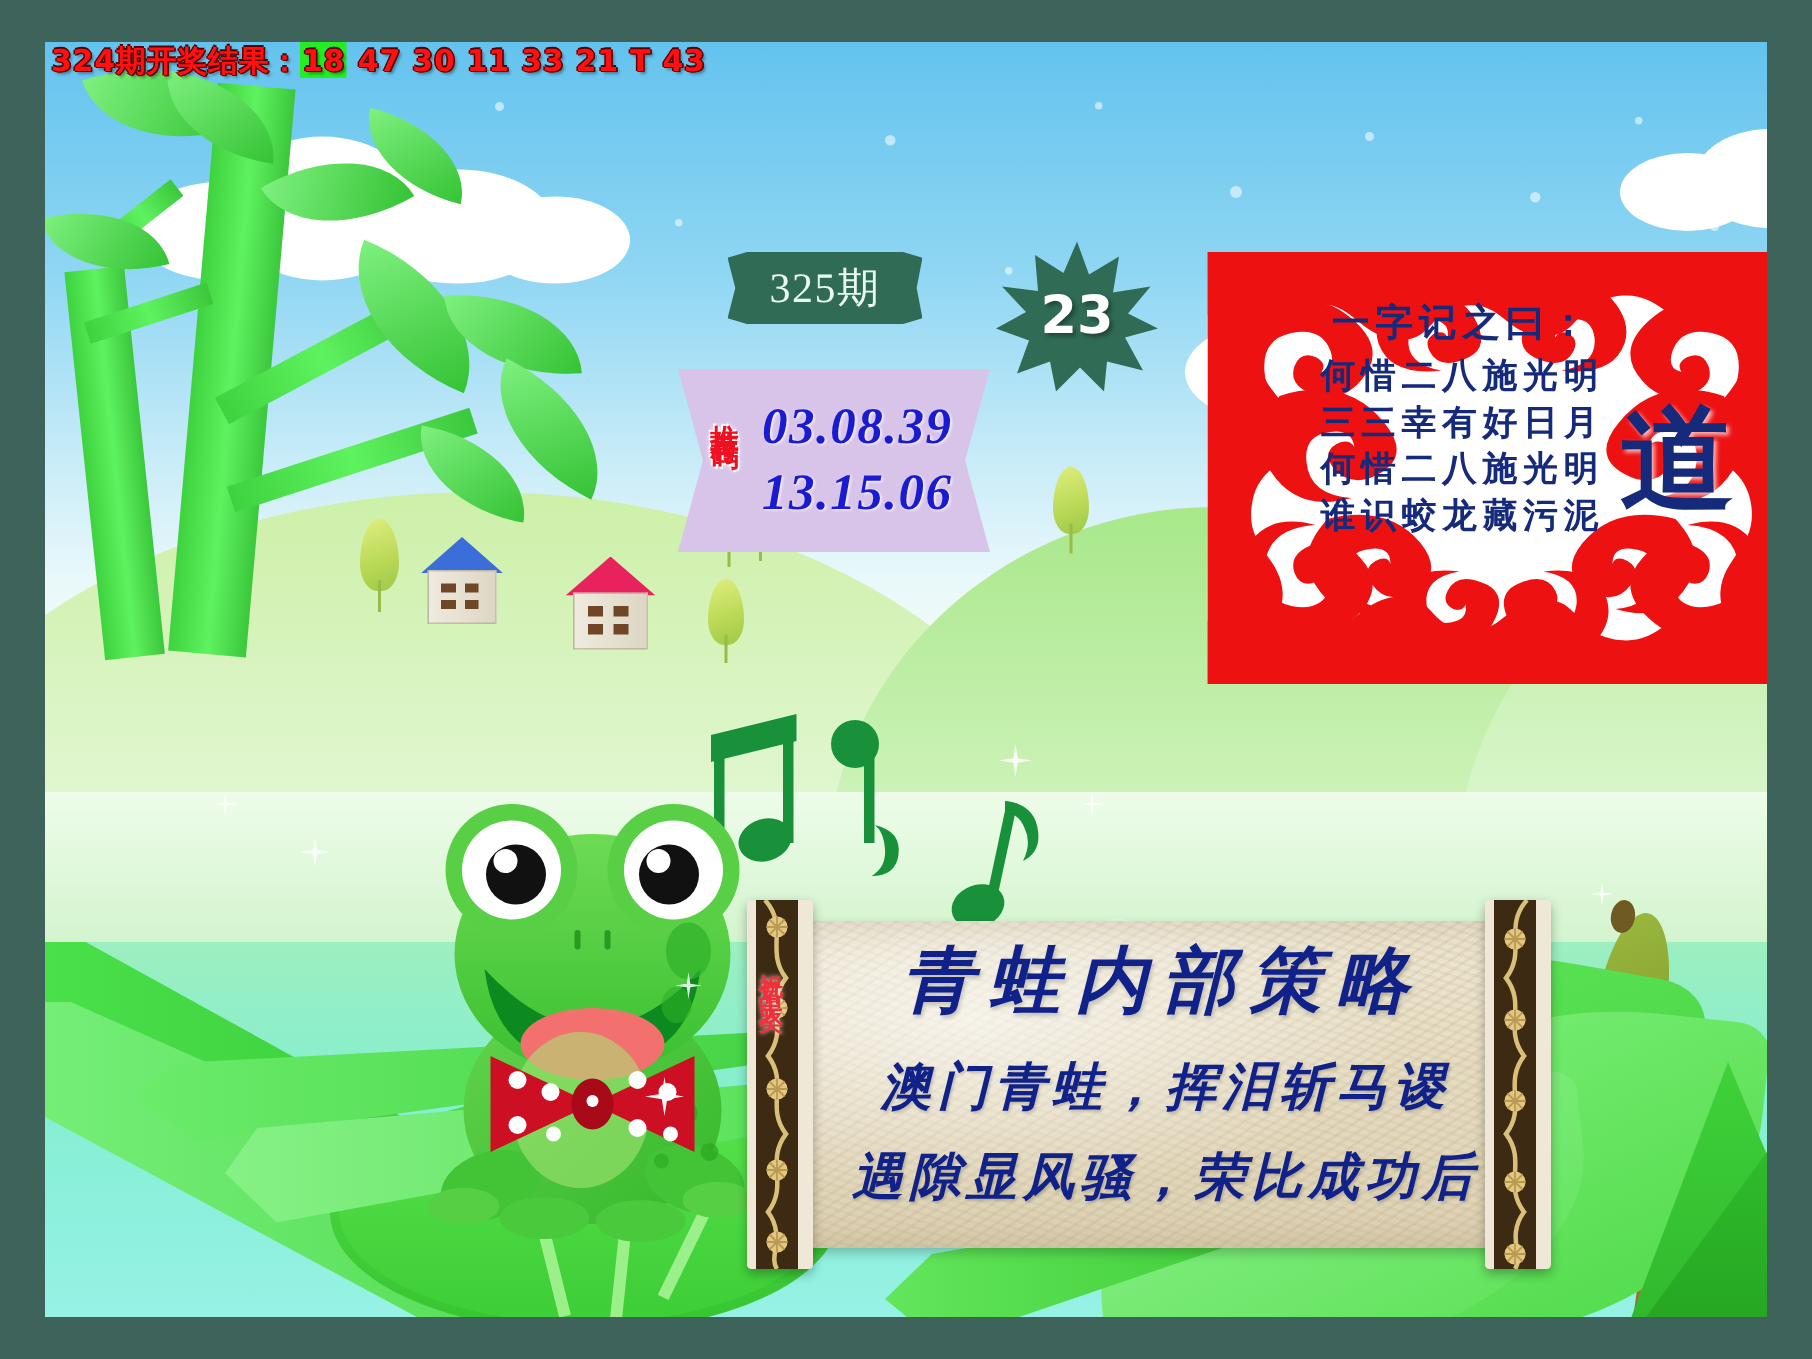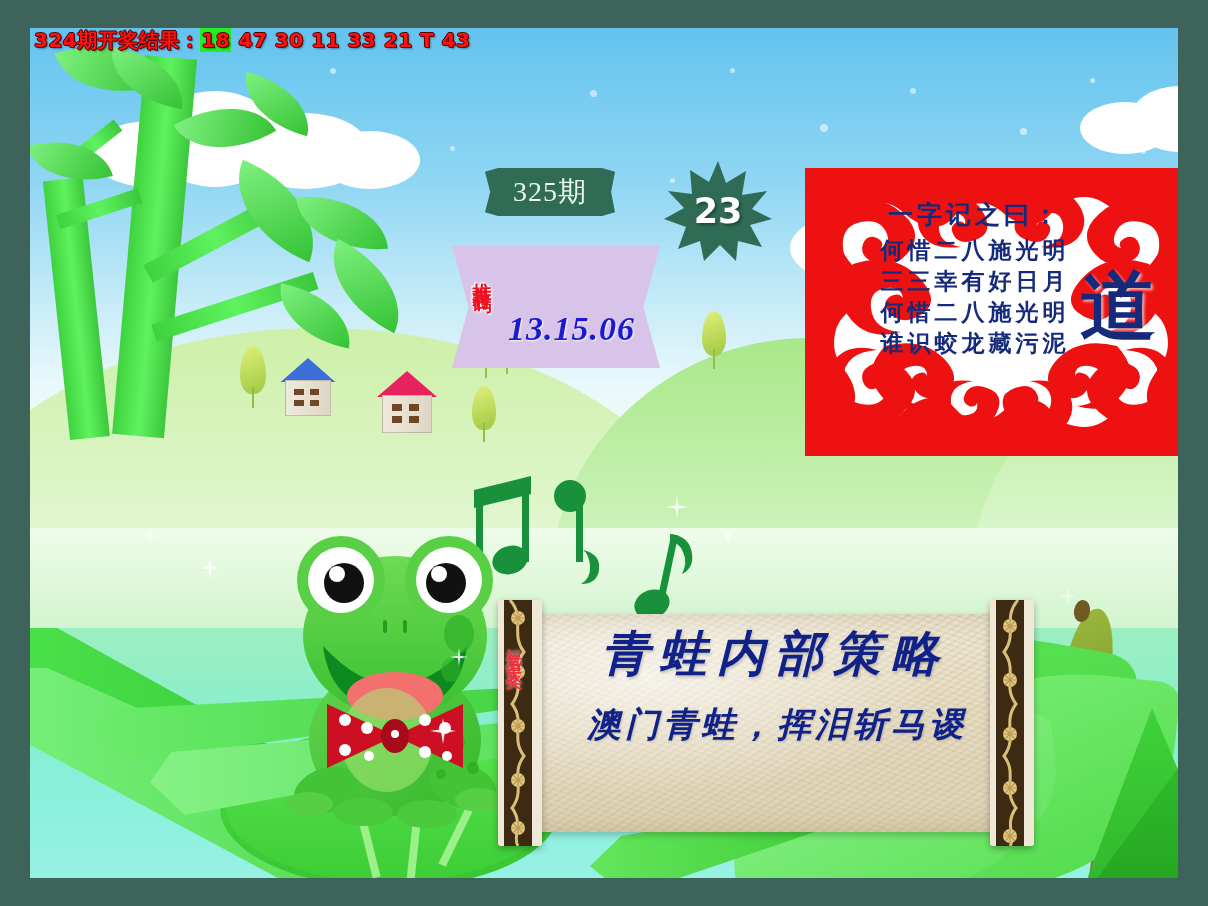--- a/index.html
+++ b/index.html
@@ -433,20 +433,21 @@
     <div id="issuebanner">325期</div>
     <div id="starburst">
       <svg width="108" height="100" viewBox="0 0 108 100">
         <path fill="#2f6b55" d="M54 0 L62 22 L82 10 L78 34 L103 30 L88 48 L108 58 L86 64 L98 86 L74 80 L72 100 L56 84 L40 100 L36 80 L14 88 L22 66 L0 58 L20 47 L4 30 L28 33 L26 9 L45 21 Z"></path>
       </svg>
     </div>
     <div id="starnum">23</div>
 
     <div id="recbox"></div>
     <div id="reclabel">推荐号码</div>
+    <div class="recnum" style="top:238px;">03.08.39</div>
     <div class="recnum" style="top:282px;">13.15.06</div>
 
     <div id="redpanel">
       <svg id="redpaper" width="392" height="288" viewBox="0 0 392 288">
         <rect x="28" y="26" width="336" height="236" fill="#ffffff"></rect>
         <g fill="#ee1111">
 
           <g>
             <path d="M0 0 H392 V34 C360 30 350 52 330 50 C306 48 300 24 270 30 C244 35 248 58 222 56 C198 54 196 32 170 36 C146 40 150 62 124 58 C98 54 96 30 68 36 C44 41 46 60 22 56 C10 54 6 44 0 42 Z"></path>
             <path d="M0 288 H392 V254 C360 258 350 236 330 238 C306 240 300 264 270 258 C244 253 248 230 222 232 C198 234 196 256 170 252 C146 248 150 226 124 230 C98 234 96 258 68 252 C44 247 46 228 22 232 C10 234 6 244 0 246 Z"></path>
@@ -535,16 +536,17 @@
             <path d="M14 73 v14 M7 80 h14 M9 75 l10 10 M19 75 l-10 10"></path>
             <path d="M14 127 v14 M7 134 h14 M9 129 l10 10 M19 129 l-10 10"></path>
             <path d="M14 181 v14 M7 188 h14 M9 183 l10 10 M19 183 l-10 10"></path>
             <path d="M14 229 v14 M7 236 h14 M9 231 l10 10 M19 231 l-10 10"></path>
           </g>
         </svg>
       </div>
 
       <div id="scrolltitle">青蛙内部策略</div>
       <div class="scrollline" style="top:106px;">澳门青蛙，挥泪斩马谡</div>
+      <div class="scrollline" style="top:166px;">遇隙显风骚，荣比成功后</div>
     </div>
 
   </div>
 </div>
 
 </body></html>

